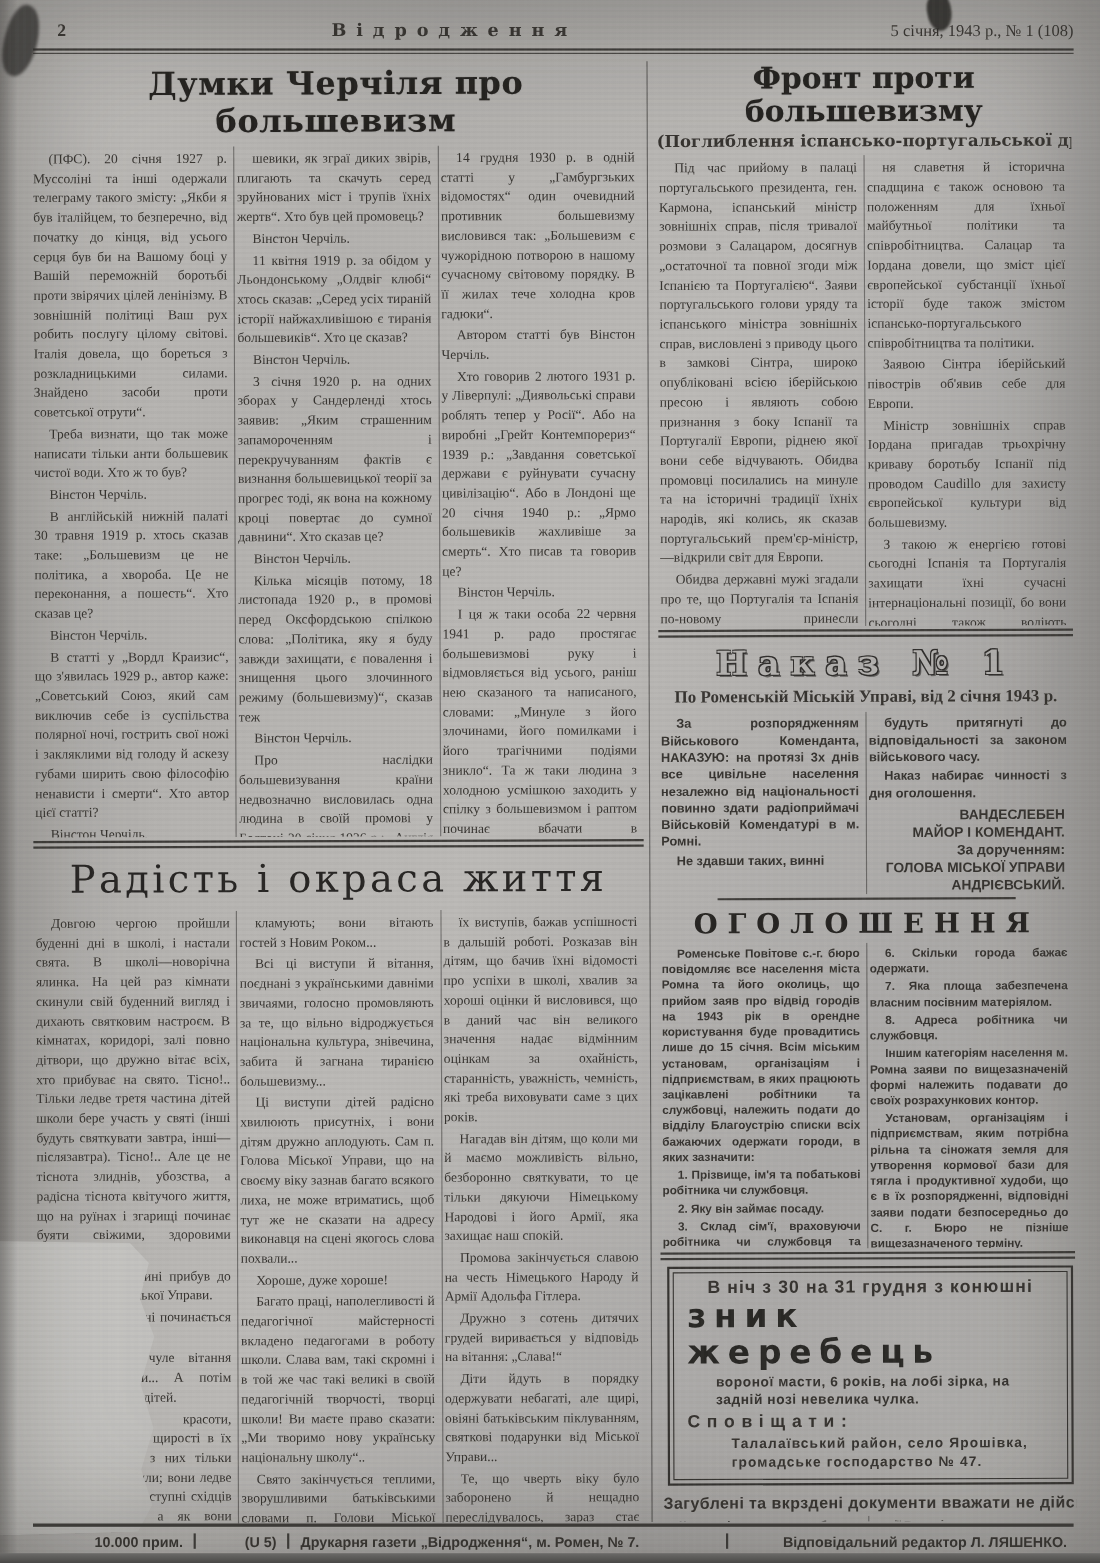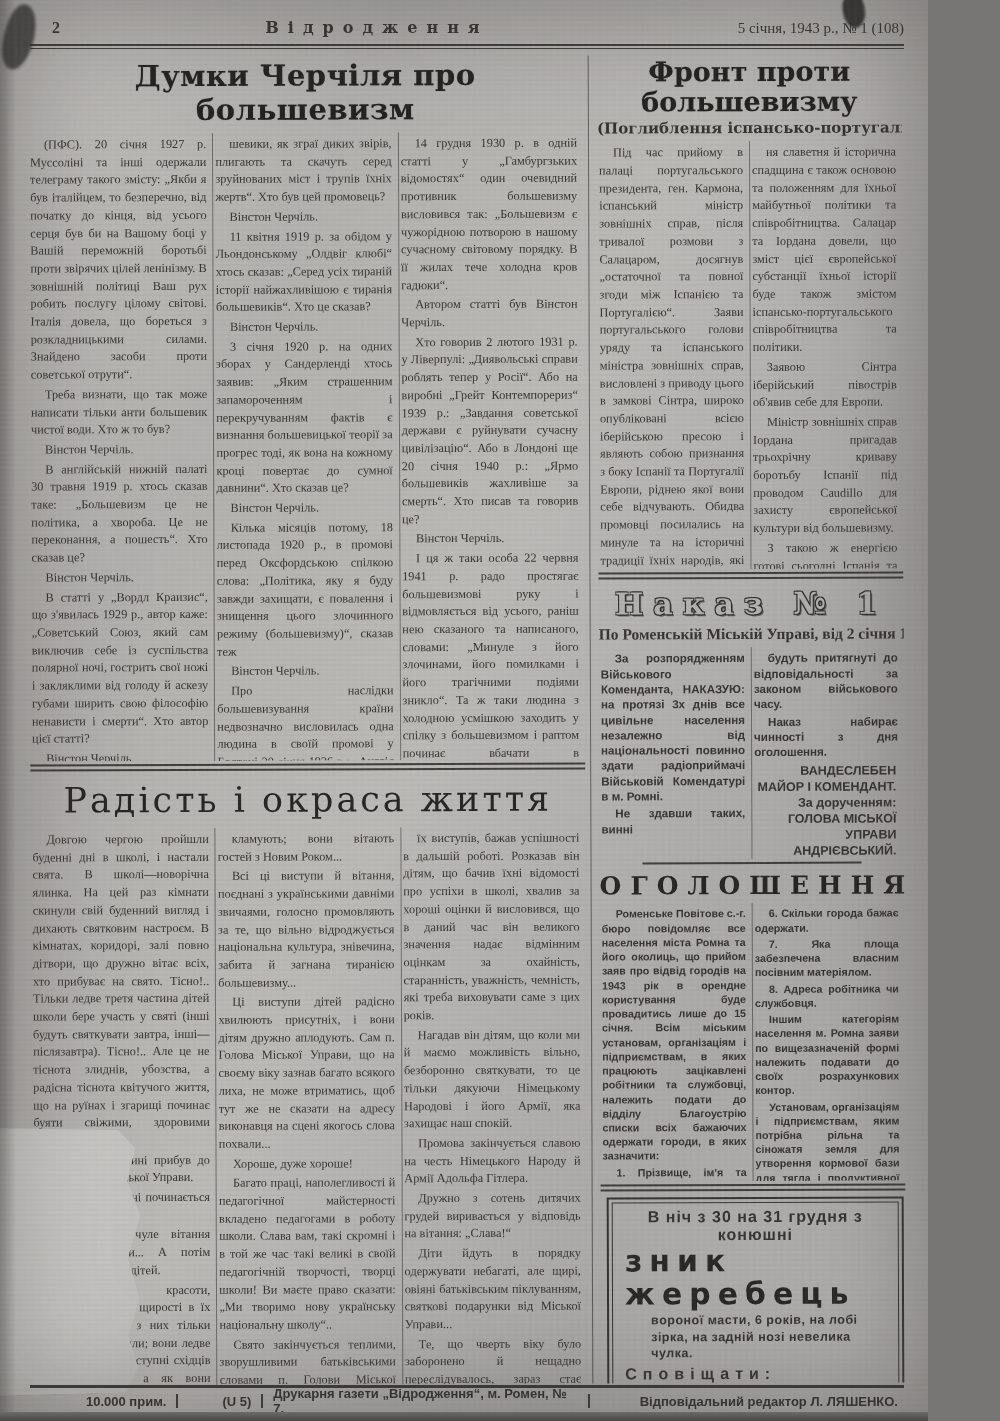--- a/index.html
+++ b/index.html
@@ -1,17 +1,17 @@
 <!DOCTYPE html>
 <html><head>
 <meta charset="utf-8">
 <style>
   *{margin:0;padding:0;box-sizing:border-box;}
   html,body{width:1000px;height:1421px;overflow:hidden;background:#787674;}
-  .page{position:relative;width:928px;height:1421px;color:#34312d;
+  .page{position:relative;width:1000px;height:1421px;color:#34312d;
         font-family:"Liberation Serif",serif;
         background:linear-gradient(115deg,#c6c4c1 0%,#b7b5b2 25%,#bfbdba 48%,#aeacaa 75%,#b6b4b1 100%);
         filter:contrast(.96) brightness(.99);}
   .noise{position:absolute;inset:0;pointer-events:none;z-index:4;
         background:repeating-linear-gradient(0deg,rgba(0,0,0,.02) 0 2px,transparent 2px 5px),
                    repeating-linear-gradient(90deg,rgba(255,255,255,.02) 0 3px,transparent 3px 7px);}
   .vignette{position:absolute;inset:0;pointer-events:none;z-index:4;
         box-shadow:inset 0 0 130px rgba(55,53,50,.5);}
   
   .blob-top-left{position:absolute;left:4px;top:4px;width:30px;height:66px;background:rgba(36,35,33,.75);

